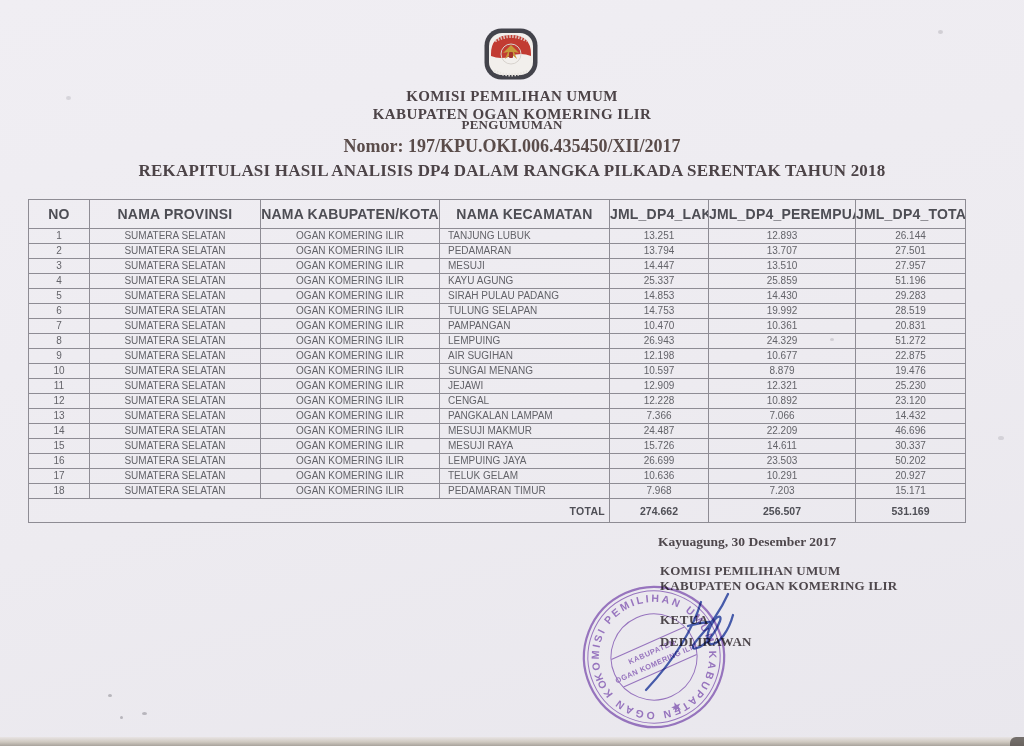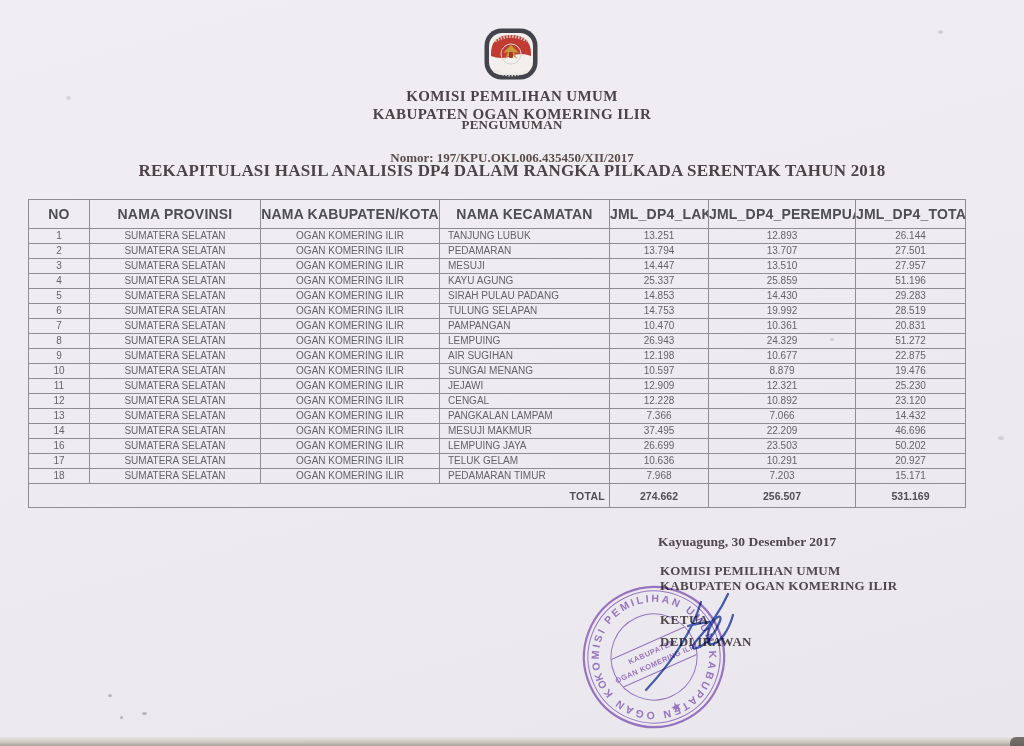--- a/index.html
+++ b/index.html
@@ -15,21 +15,21 @@
     background:#57524f; border-radius:6px 0 0 0; opacity:.8; }
   .speck { position:absolute; background:#8d8a92; border-radius:50%; opacity:.55; }
 
   
   .doc-header { position:absolute; top:0; left:0; width:100%; text-align:center;
     color:#4c4347; font-family:"Liberation Serif","DejaVu Serif",serif; }
   .logo { position:absolute; left:483px; top:27px; width:56px; height:60px; }
   .org1 { position:absolute; top:88px;  width:100%; font-size:15px; font-weight:700; letter-spacing:.4px; }
   .org2 { position:absolute; top:106px; width:100%; font-size:15px; font-weight:700; letter-spacing:.4px; }
   .doctype { position:absolute; top:117px; width:100%; font-size:13px; font-weight:700; letter-spacing:.3px; }
-  .docnum  { position:absolute; top:150px; width:100%; font-size:13px; font-weight:600; color:#5a4c4a; }
+  .docnum  { position:absolute; top:136px; width:100%; font-size:18px; font-weight:600; color:#5a4c4a; }
   .doctitle{ position:absolute; top:161px; width:100%; font-size:17px; font-weight:700; letter-spacing:.2px; }
 
   
   table.dp4 { position:absolute; left:28px; top:199px; width:937px;
     border-collapse:collapse; table-layout:fixed; }
   table.dp4 th, table.dp4 td { border:1px solid #8e8c94; overflow:hidden; white-space:nowrap; }
   table.dp4 thead th { height:29px; font-size:14px; font-weight:700; color:#4d4d54;
     text-align:center; letter-spacing:.2px; }
   table.dp4 tbody td { height:14.7px; font-size:10px; color:#636369; text-align:center;
     line-height:14px; padding:0 2px; }
@@ -210,23 +210,32 @@
           <td class="c3">PANGKALAN LAMPAM</td>
           <td class="c4">7.366</td>
           <td class="c5">7.066</td>
           <td class="c6">14.432</td>
         </tr>
         <tr>
           <td class="c0">14</td>
           <td class="c1">SUMATERA SELATAN</td>
           <td class="c2">OGAN KOMERING ILIR</td>
           <td class="c3">MESUJI MAKMUR</td>
-          <td class="c4">37.495</td>
+          <td class="c4">24.487</td>
           <td class="c5">22.209</td>
           <td class="c6">46.696</td>
+        </tr>
+        <tr>
+          <td class="c0">15</td>
+          <td class="c1">SUMATERA SELATAN</td>
+          <td class="c2">OGAN KOMERING ILIR</td>
+          <td class="c3">MESUJI RAYA</td>
+          <td class="c4">15.726</td>
+          <td class="c5">14.611</td>
+          <td class="c6">30.337</td>
         </tr>
         <tr>
           <td class="c0">16</td>
           <td class="c1">SUMATERA SELATAN</td>
           <td class="c2">OGAN KOMERING ILIR</td>
           <td class="c3">LEMPUING JAYA</td>
           <td class="c4">26.699</td>
           <td class="c5">23.503</td>
           <td class="c6">50.202</td>
         </tr>

